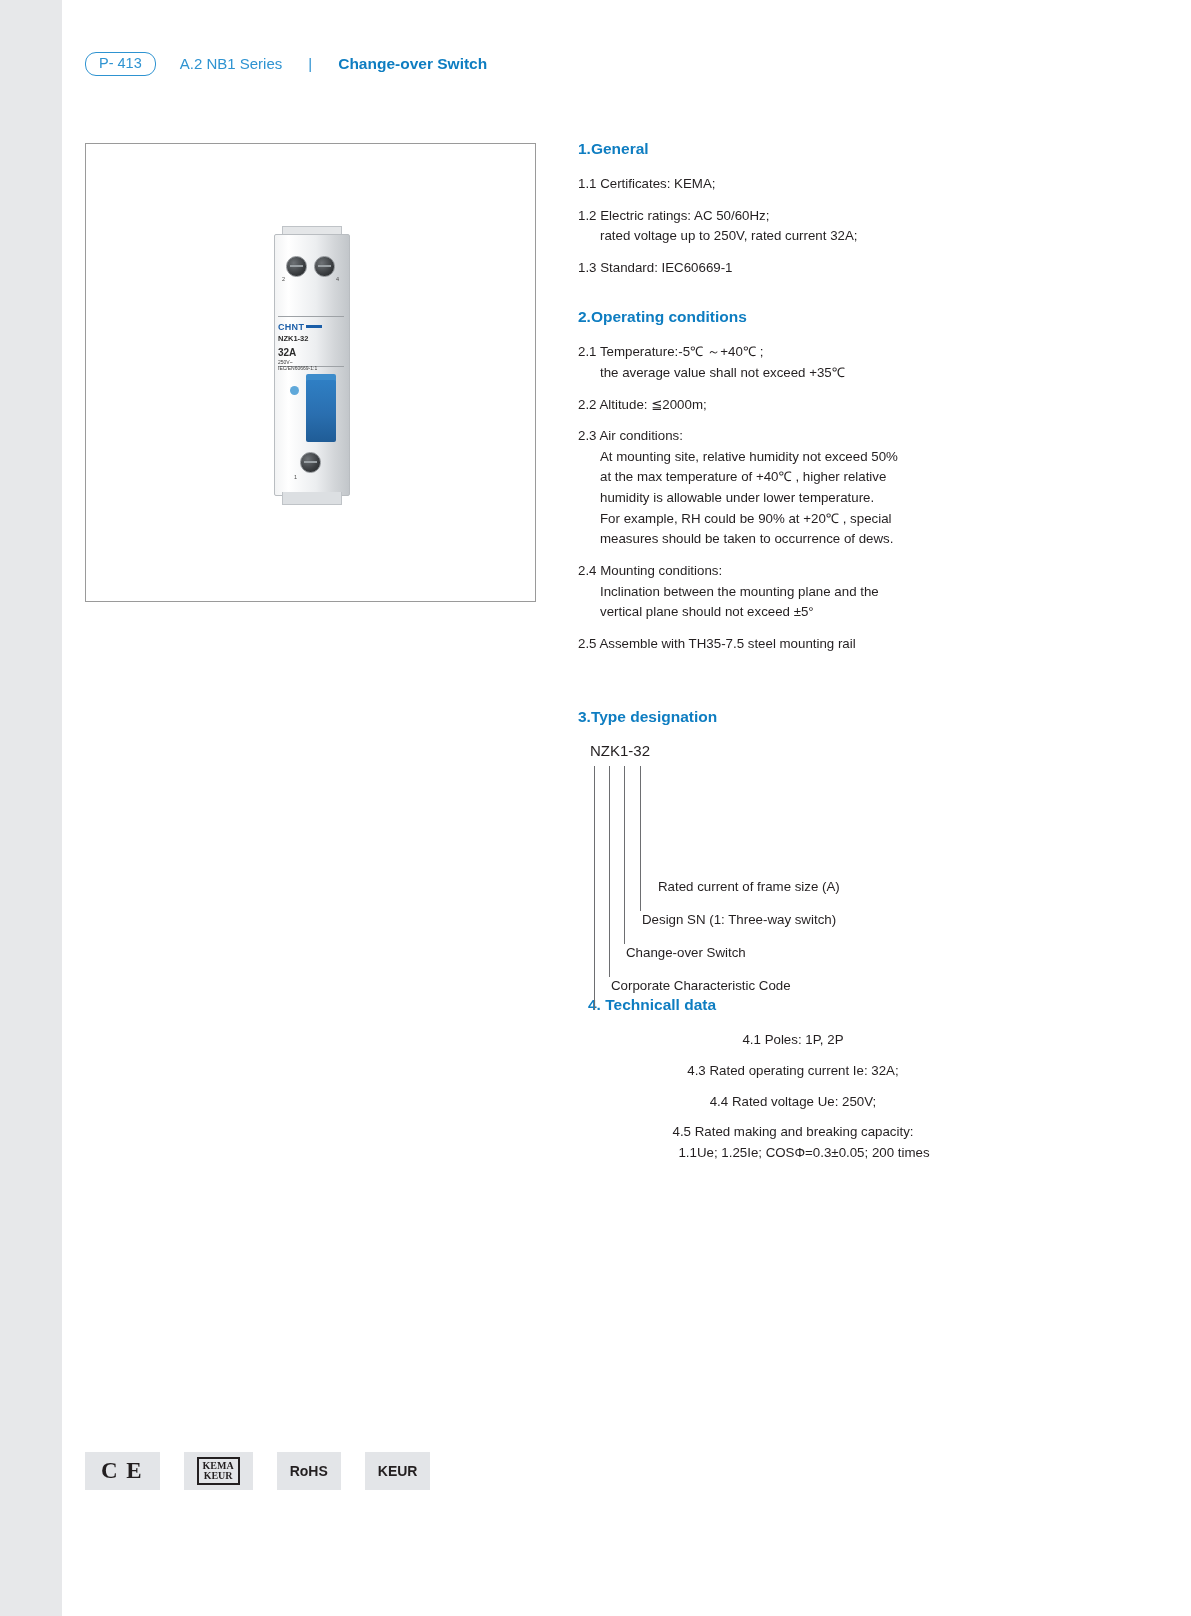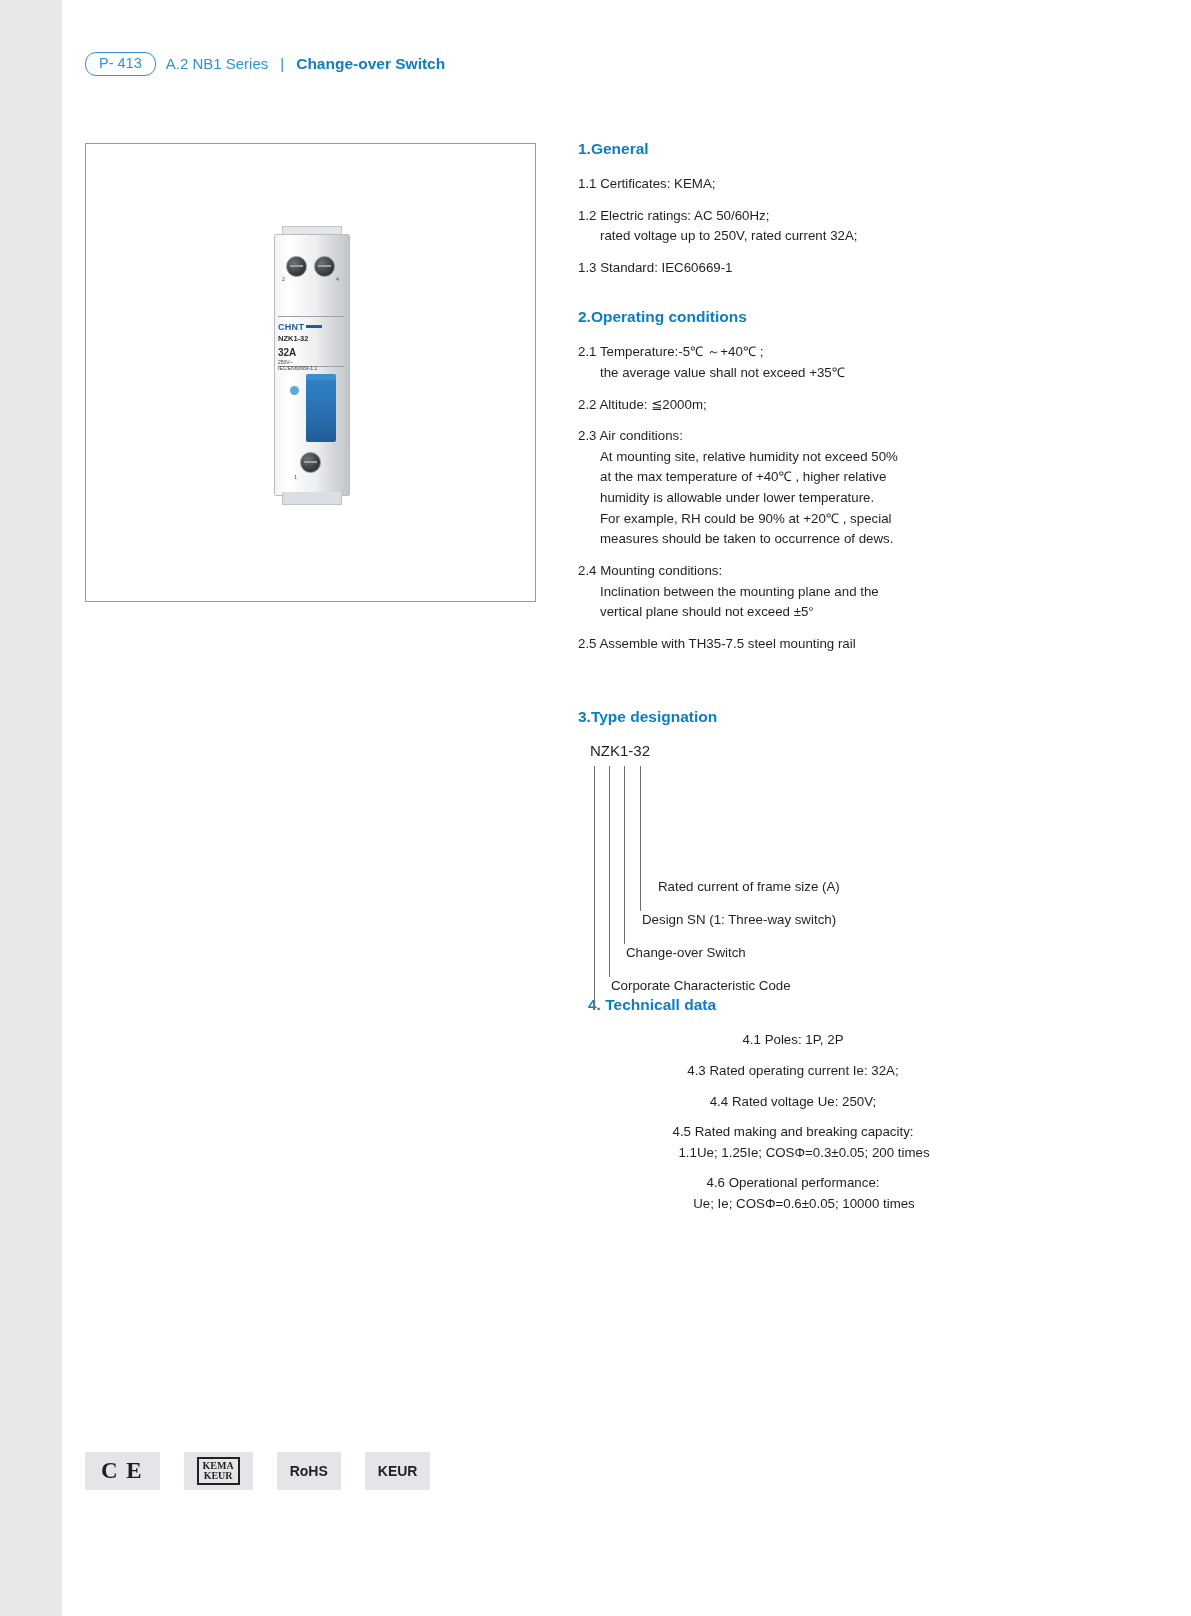--- a/index.html
+++ b/index.html
@@ -26,21 +26,21 @@
     background: #e7e8ea;
   }
 
   
   .header {
     position: absolute;
     left: 85px;
     top: 52px;
     display: flex;
     align-items: center;
-    gap: 10px;
+    gap: 24px;
     font-size: 15px;
   }
   .page-badge {
     border: 1px solid #2e93d1;
     border-radius: 11px;
     color: #2e93d1;
     font-size: 14.5px;
     padding: 3px 13px 4px 13px;
     line-height: 1;
     white-space: nowrap;
@@ -402,24 +402,20 @@
 
   <h2 class="section" style="margin-top:4px; margin-left:10px;">4. Technicall data</h2>
 
   <div class="tech-list" style="margin-left:10px;">
     <p class="para">4.1 Poles: 1P, 2P</p>
     <p class="para">4.3 Rated operating current Ie: 32A;</p>
     <p class="para">4.4 Rated voltage Ue: 250V;</p>
     <p class="para">
       <span>4.5 Rated making and breaking capacity:</span>
       <span class="ind">1.1Ue; 1.25Ie; COSΦ=0.3±0.05; 200 times</span>
-    </p>
-    <p class="para">
-      <span>4.6 Operational performance:</span>
-      <span class="ind">Ue; Ie; COSΦ=0.6±0.05; 10000 times</span>
     </p>
   </div>
 </div>
 
 <div class="footer">
   <div class="badge ce">C E</div>
   <div class="badge">
     <span class="kema-box">
       <span>KEMA</span><br>
       <span>KEUR</span>

